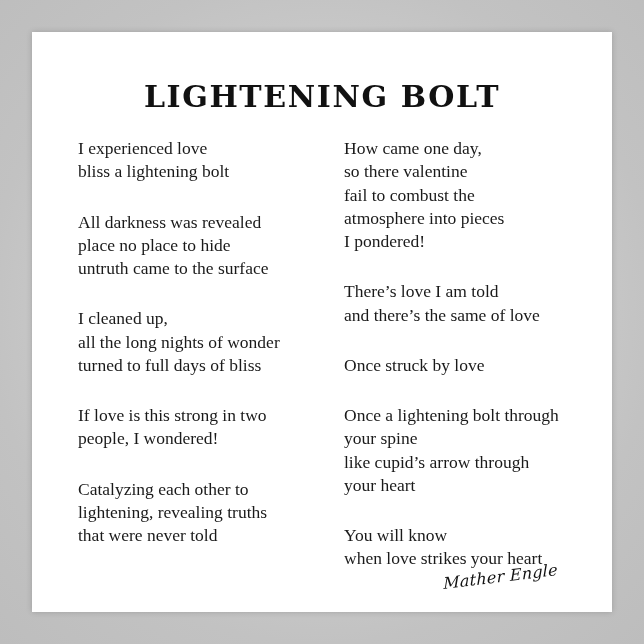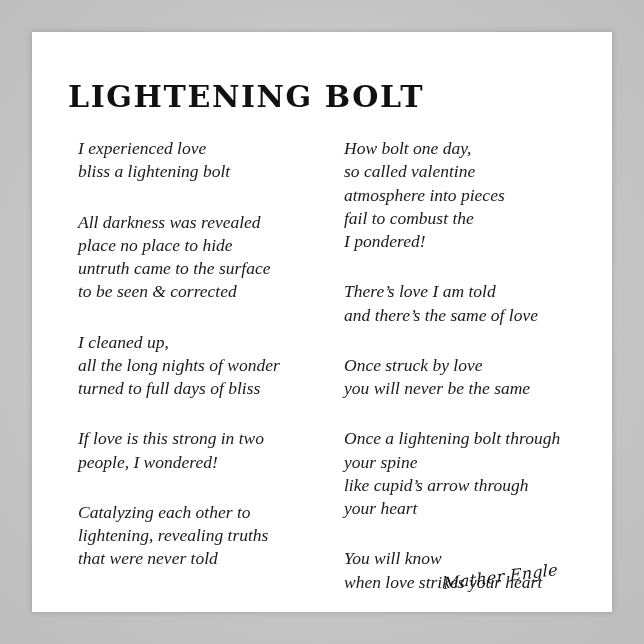--- a/index.html
+++ b/index.html
@@ -28,37 +28,36 @@
     top: 32px;
     width: 580px;
     height: 580px;
     background: #ffffff;
     box-shadow: 0 0 6px rgba(0,0,0,0.18);
     box-sizing: border-box;
     padding: 38px 36px 20px 36px;
   }
 
   .poster-title {
-    text-align: left;
+    text-align: center;
     font-family: "DejaVu Serif", serif;
     font-weight: 700;
     font-size: 30px;
     letter-spacing: 1.6px;
     color: #111111;
     margin: 10px 0 24px 0;
     line-height: 1.1;
   }
 
   .columns {
     display: flex;
     flex-direction: row;
     justify-content: space-between;
     align-items: flex-start;
     gap: 18px;
-    font-style: italic;
   }
 
   .column {
     width: 245px;
   }
 
   .column.left {
     padding-left: 10px;
   }
 
@@ -114,21 +113,20 @@
 
         <div class="stanza">
           <div class="line">I experienced love</div>
           <div class="line">bliss a lightening bolt</div>
         </div>
 
         <div class="stanza">
           <div class="line">All darkness was revealed</div>
           <div class="line">place no place to hide</div>
           <div class="line">untruth came to the surface</div>
-          <div class="line">to be seen &amp; corrected</div>
         </div>
 
         <div class="stanza">
           <div class="line">I cleaned up,</div>
           <div class="line">all the long nights of wonder</div>
           <div class="line">turned to full days of bliss</div>
         </div>
 
         <div class="stanza">
           <div class="line">If love is this strong in two</div>
@@ -139,35 +137,34 @@
           <div class="line">Catalyzing each other to</div>
           <div class="line">lightening, revealing truths</div>
           <div class="line">that were never told</div>
         </div>
 
       </div>
 
       <div class="column right">
 
         <div class="stanza">
-          <div class="line">How bolt one day,</div>
-          <div class="line">so called valentine</div>
+          <div class="line">How came one day,</div>
+          <div class="line">so there valentine</div>
+          <div class="line">fail to combust the</div>
           <div class="line">atmosphere into pieces</div>
-          <div class="line">fail to combust the</div>
           <div class="line">I pondered!</div>
         </div>
 
         <div class="stanza">
           <div class="line">There’s love I am told</div>
           <div class="line">and there’s the same of love</div>
         </div>
 
         <div class="stanza">
           <div class="line">Once struck by love</div>
-          <div class="line">you will never be the same</div>
         </div>
 
         <div class="stanza">
           <div class="line">Once a lightening bolt through</div>
           <div class="line">your spine</div>
           <div class="line">like cupid’s arrow through</div>
           <div class="line">your heart</div>
         </div>
 
         <div class="stanza">

